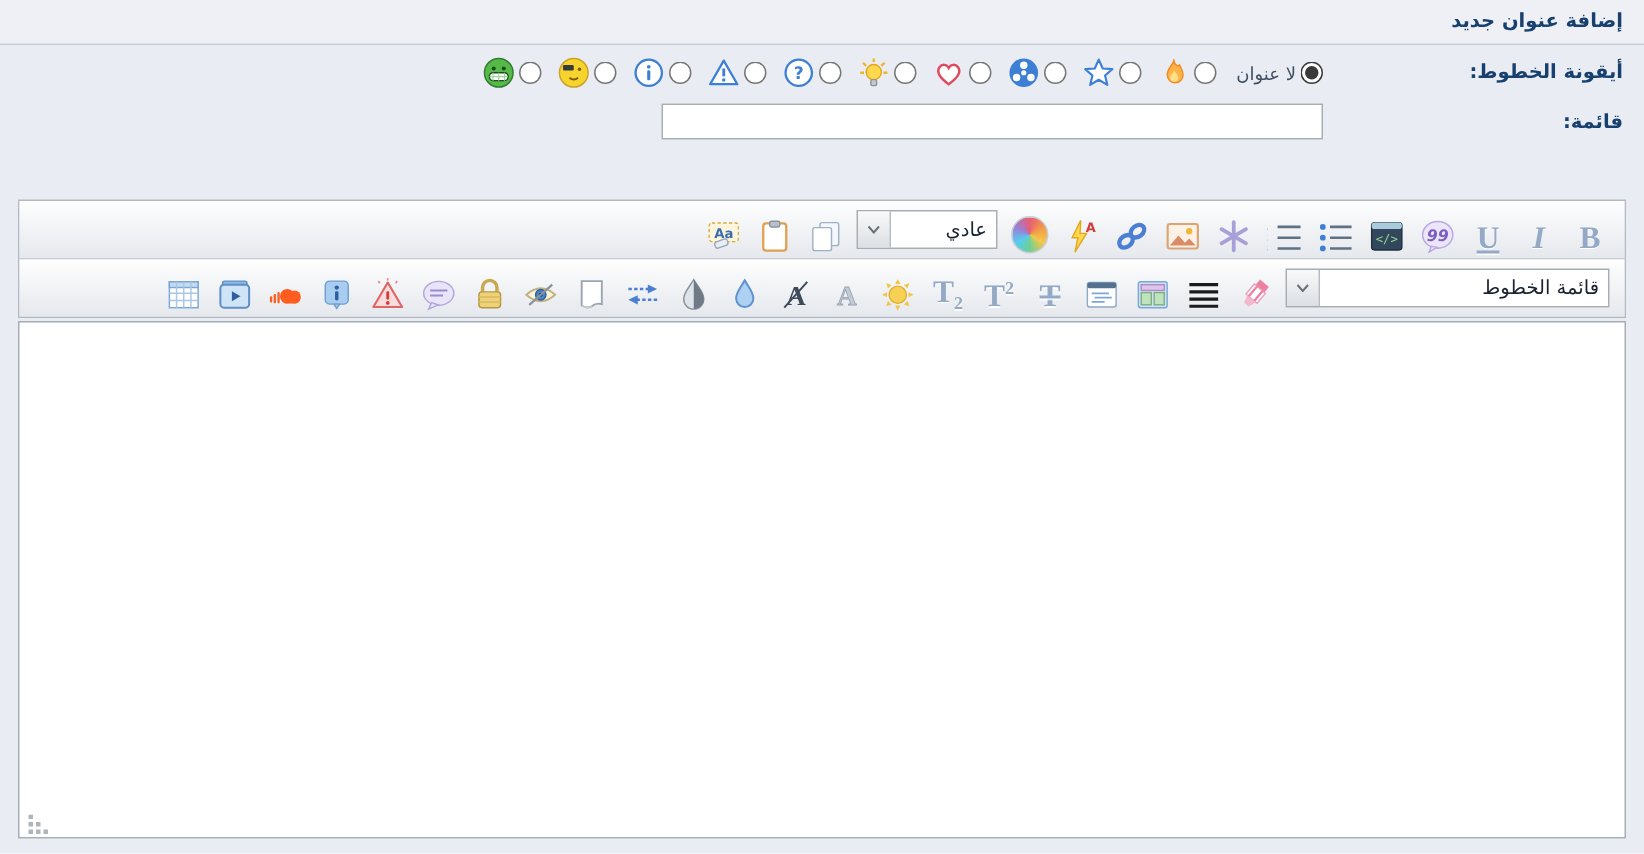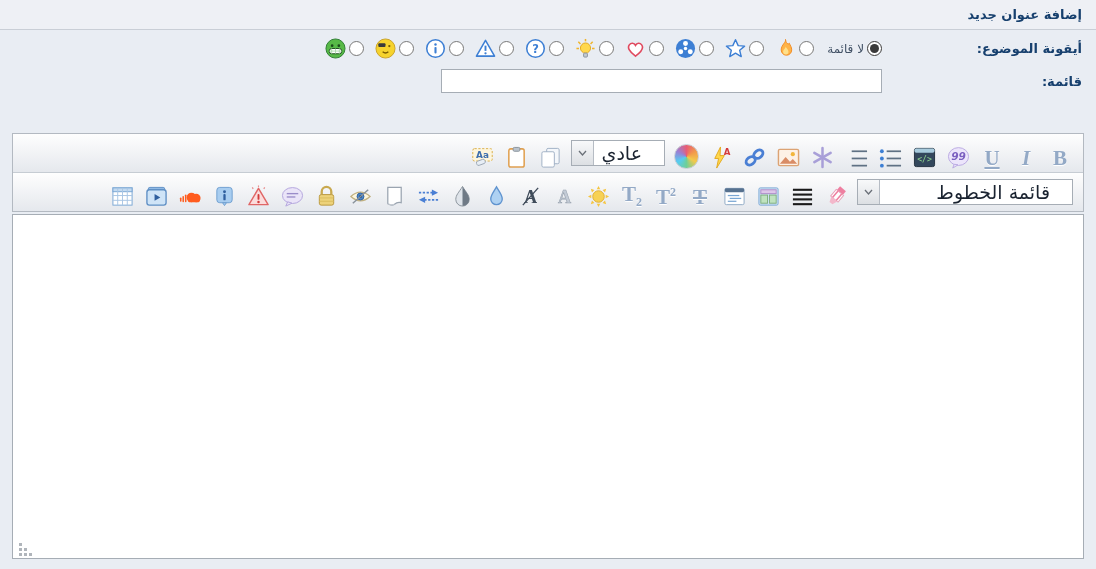--- a/index.html
+++ b/index.html
@@ -22,41 +22,41 @@
   .trow.r1{border-bottom:1px solid #c6ccd3;}
   .tbtn{width:32px;height:32px;display:inline-flex;align-items:flex-end;justify-content:center;flex:none;margin:0 1px;cursor:pointer;border-radius:3px;}
   .tbtn svg{width:23px;height:23px;}
   .lt{font-family:"Liberation Serif","DejaVu Serif",serif;font-weight:bold;font-size:21px;color:#93a9c6;line-height:1;text-shadow:0 1px 0 #ffffff;}
   .lt.fi{font-style:italic;}
   .lt.fu{text-decoration:underline;}
   .lt.fs{text-decoration:line-through;}
   .lt sub,.lt sup{font-size:12px;}
   .wheel{width:23px;height:23px;border-radius:50%;display:inline-block;border:1px solid #c9ced6;background:conic-gradient(#e85d75,#f2994a,#f2c94c,#6fcf97,#56ccf2,#9b7fd4,#e85d75);}
   .sel{direction:rtl;display:flex;align-items:stretch;background:#fff;border:1px solid #a6adb5;height:24px;margin:0 4px;cursor:pointer;}
-  .sel-val{flex:1;display:flex;align-items:center;padding:0 22px;font-size:19px;color:#1a2330;white-space:nowrap;overflow:hidden;}
+  .sel-val{flex:1;display:flex;align-items:center;padding:0 6px;font-size:13px;color:#1a2330;white-space:nowrap;overflow:hidden;}
   .sel-btn{width:21px;flex:none;display:flex;align-items:center;justify-content:center;background:linear-gradient(#f8f9fa,#dcdfe3);border-right:1px solid #b6bcc4;}
   .sel-style{width:92px;}
   .sel-font{width:214px;}
   .editor{margin:2px 12px 0;height:343px;background:#fff;border:1px solid #a6adb5;position:relative;}
   .editor textarea{width:100%;height:100%;border:none;outline:none;resize:none;box-sizing:border-box;background:transparent;font-family:"DejaVu Sans",sans-serif;font-size:13px;padding:8px;}
   .grip{position:absolute;left:5px;bottom:4px;width:15px;height:13px;cursor:nwse-resize;}
 </style>
 </head>
 <body>
 
 <div class="hdr">
   <span class="hdr-title">إضافة عنوان جديد</span>
 </div>
 
 <div class="frow icons">
-  <span class="flabel">أيقونة الموضوع:</span>
+  <span class="flabel">أيقونة الخطوط:</span>
   <div class="fctrl" id="icon-options">
       <label class="iopt">
         <input type="radio" name="topicicon" checked="" style="">
-        <span class="none-lbl">لا قائمة</span>
+        <span class="none-lbl">لا عنوان</span>
       </label>
       <label class="iopt">
         <input type="radio" name="topicicon" style="">
         <span class="ticon topic">
           <svg viewBox="0 0 22 22">
             <path d="M11 1.5c1 3-4.5 5.5-4.5 11a5.5 5.5 0 0 0 11 0c0-3-1.5-4.5-2.5-7-1.5 2-4-1-4-4z" fill="#ffb347" stroke="#f08a24"></path>
             <path d="M11 9c.5 2-2.5 3-2.5 5.5a2.8 2.8 0 0 0 5.6 0C14.1 12 12 11 11 9z" fill="#ffe08a"></path>
           </svg>
         </span>
       </label>

